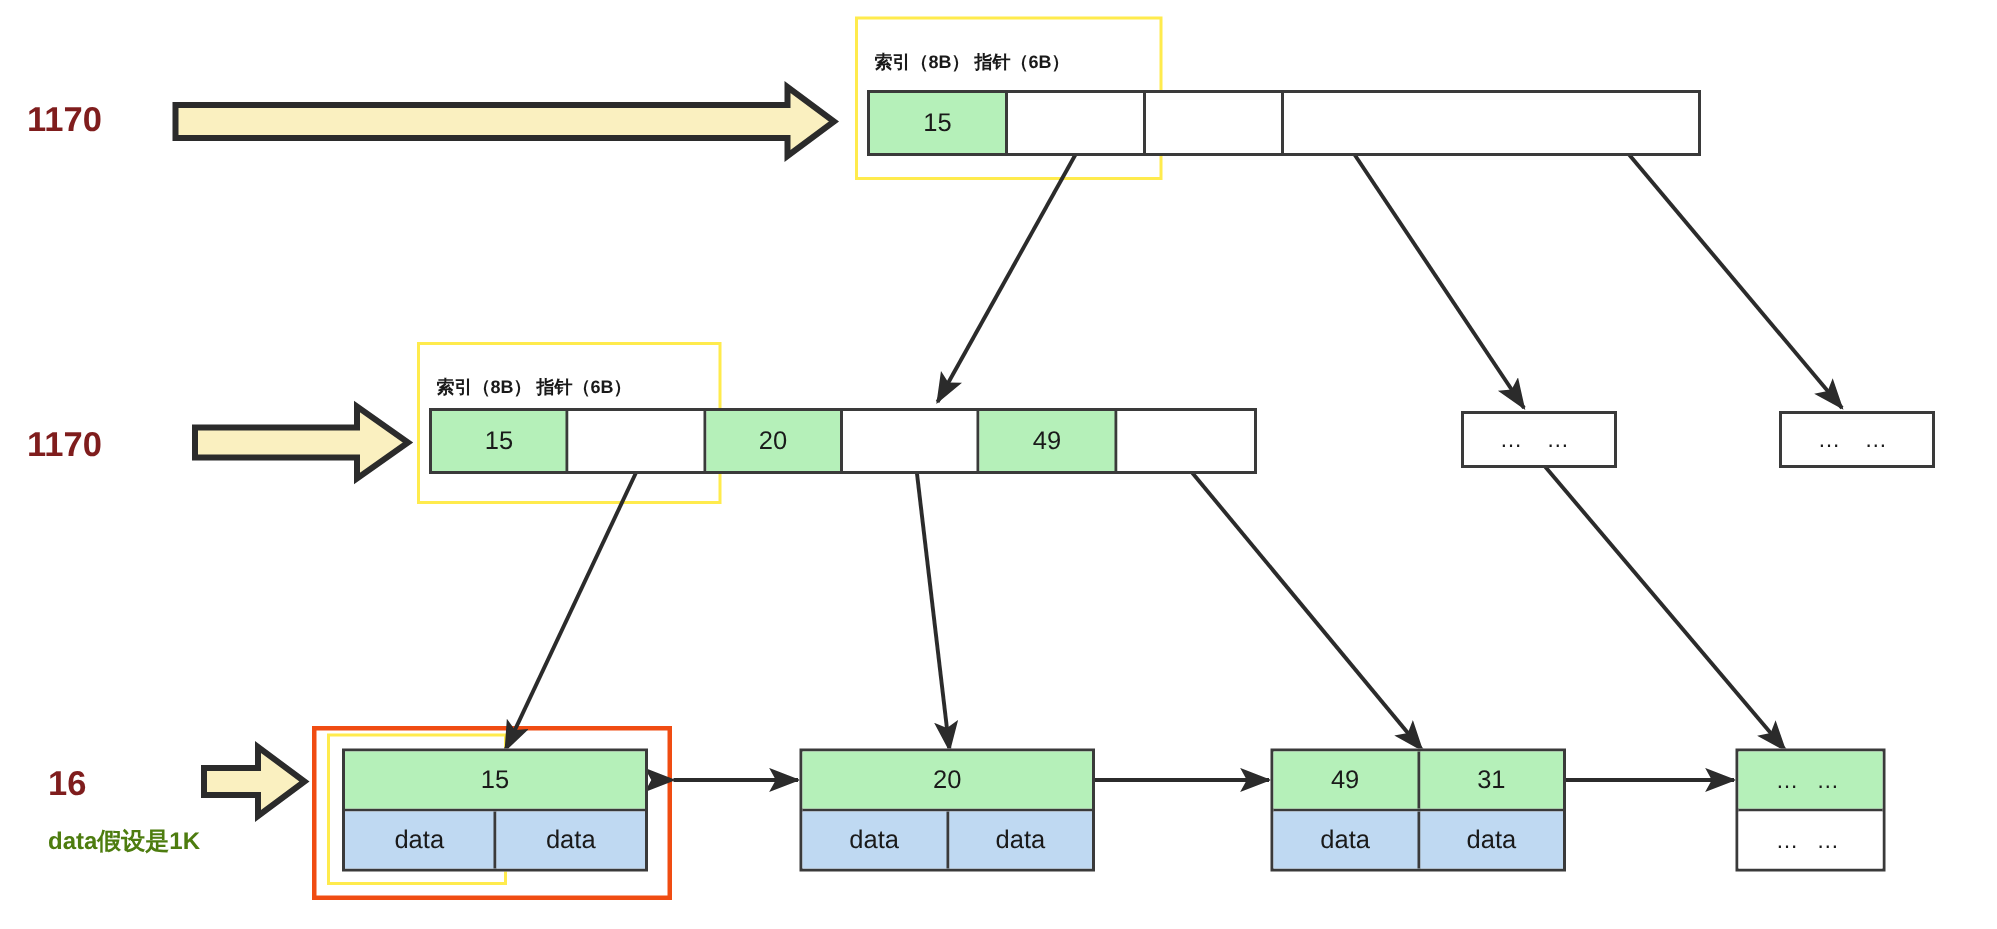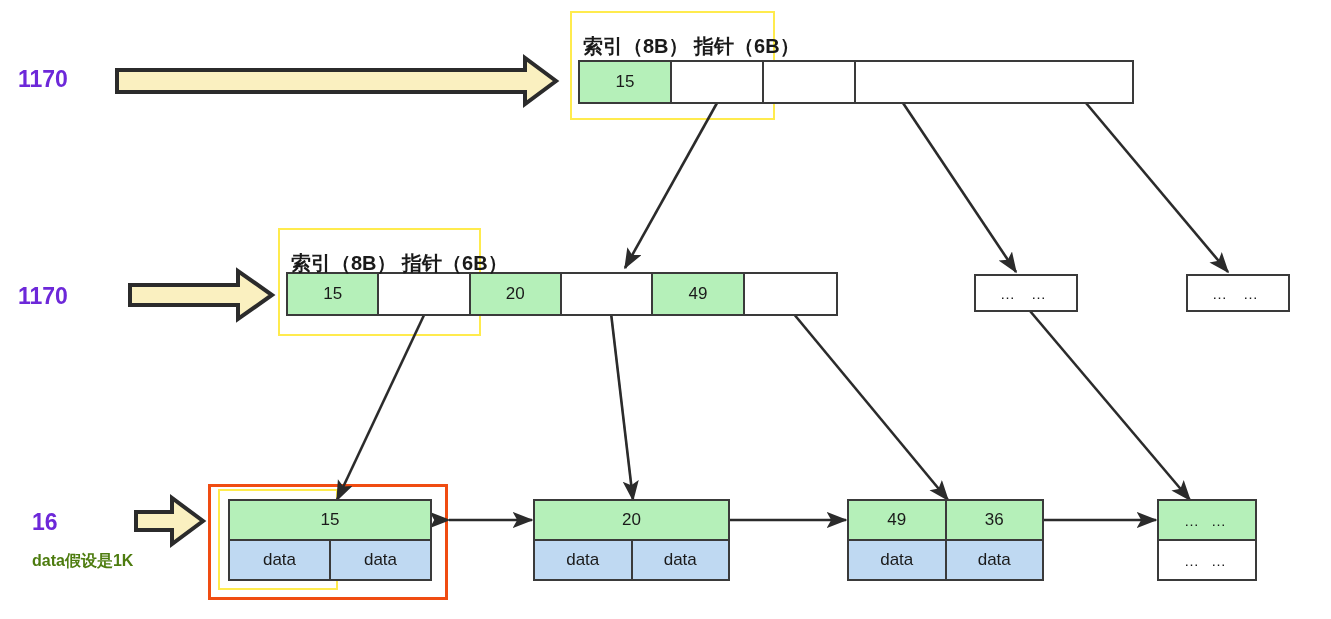--- a/index.html
+++ b/index.html
@@ -83,35 +83,35 @@
     justify-content: center;
     font-size: 15px;
     letter-spacing: 6px;
     color: #1a1a1a;
     z-index: 4;
   }
 
   
   .size-label {
     position: absolute;
-    color: #6d28d9;
+    color: #7f1d1d;
     font-weight: bold;
     font-size: 23px;
     z-index: 6;
   }
   .note-label {
     position: absolute;
     color: #4d7c0f;
     font-weight: bold;
     font-size: 16px;
     z-index: 6;
   }
   .node-caption {
     position: absolute;
-    font-size: 20px;
+    font-size: 12px;
     font-weight: bold;
     color: #1a1a1a;
     white-space: nowrap;
     z-index: 6;
   }
 
   
   .hl-yellow {
     position: absolute;
     box-sizing: border-box;
@@ -242,21 +242,21 @@
     </div>
     <div class="leaf-row">
       <div class="leaf-cell data">data</div>
       <div class="leaf-cell data">data</div>
     </div>
   </div>
 
   <div class="leaf" style="left:847px; top:499px; width:197px; height:82px;">
     <div class="leaf-row top">
       <div class="leaf-cell key">49</div>
-      <div class="leaf-cell key">36</div>
+      <div class="leaf-cell key">31</div>
     </div>
     <div class="leaf-row">
       <div class="leaf-cell data">data</div>
       <div class="leaf-cell data">data</div>
     </div>
   </div>
 
   <div class="leaf" style="left:1157px; top:499px; width:100px; height:82px;">
     <div class="leaf-row top">
       <div class="leaf-cell key" style="letter-spacing:4px; font-size:15px;">…  …</div>

